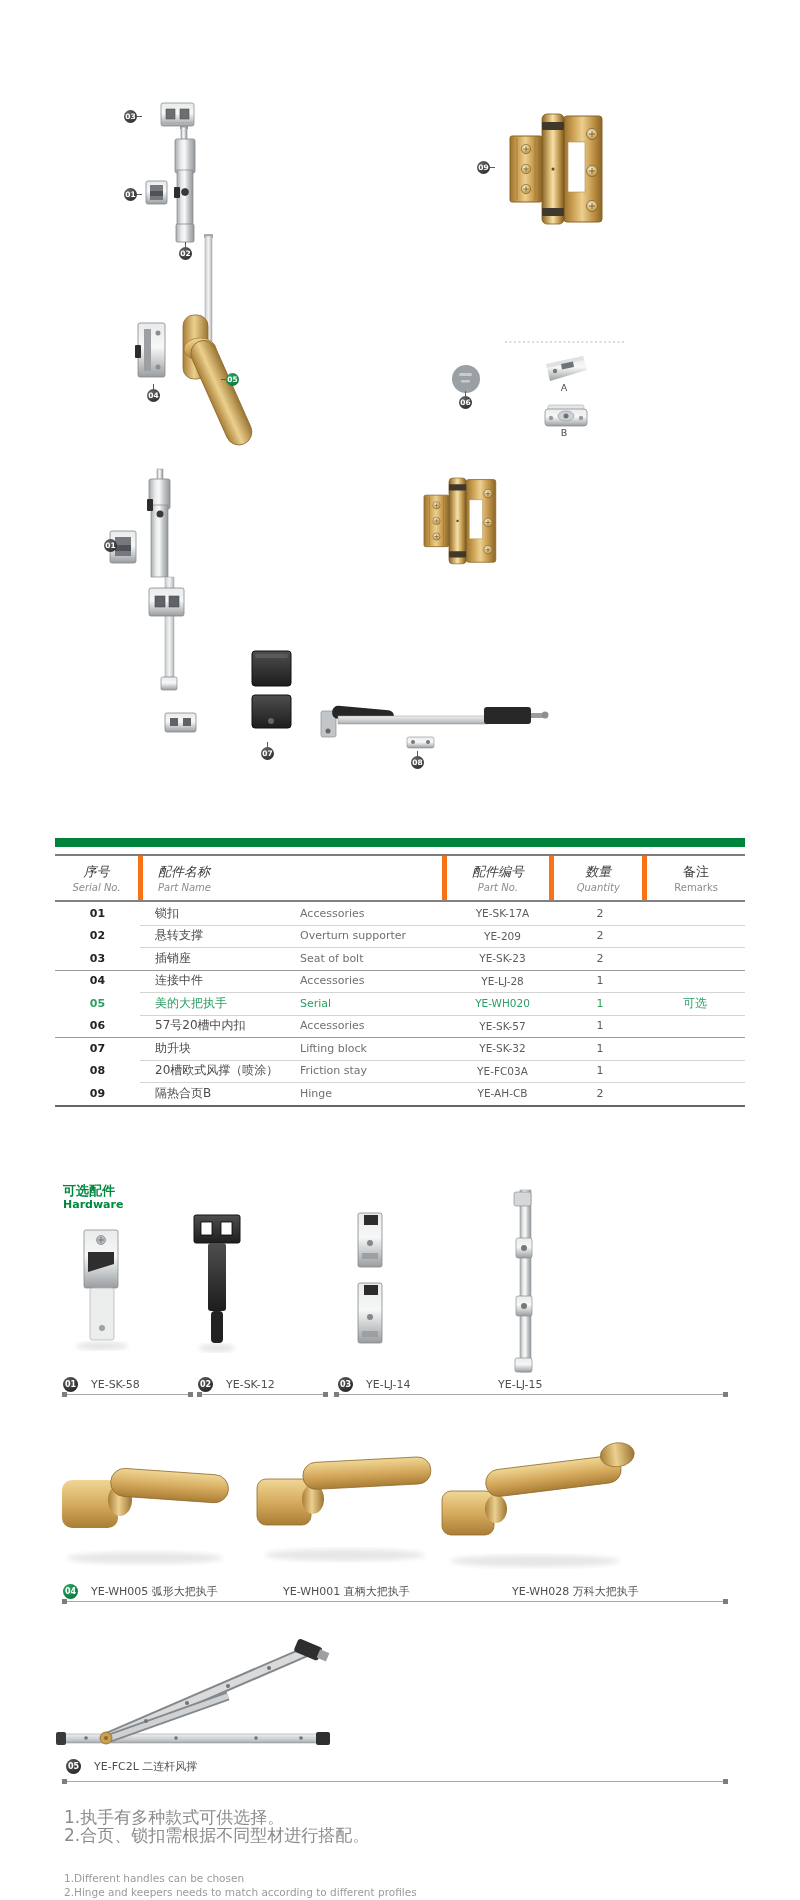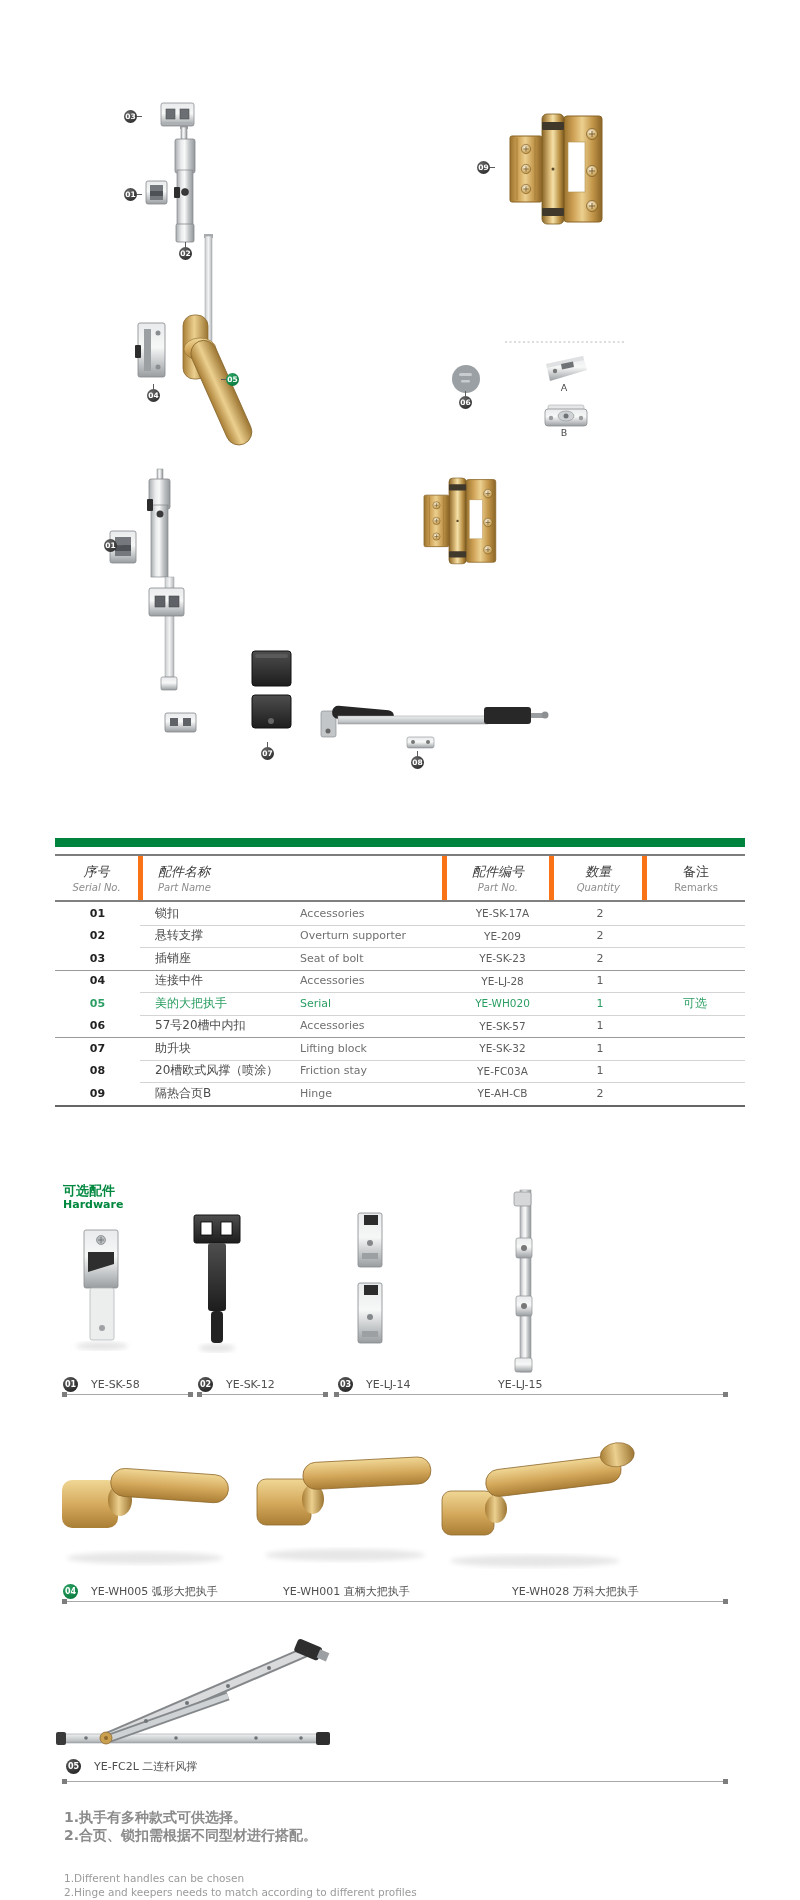--- a/index.html
+++ b/index.html
@@ -54,21 +54,21 @@
              color:#fff;font-size:8px;font-weight:bold;line-height:15px;text-align:center;margin-right:13px;}
   .lbl-badge.green{background:radial-gradient(circle at 35% 30%,#2ca465,#006e33);}
   .lbl-text{font-size:11px;color:#4f4f4f;white-space:nowrap;}
   .uline{position:absolute;height:1px;background:#a8a8a8;}
   .uline::before,.uline::after{content:'';position:absolute;top:-2px;width:5px;height:5px;background:#7d7d7d;}
   .uline::before{left:-1px;}
   .uline::after{right:-1px;}
 
   
   .notes{position:absolute;left:64px;top:1808px;}
-  .note-cn{font-size:14px;color:#8b8b8b;line-height:18px;font-weight:bold;}
+  .note-cn{font-size:17px;color:#8b8b8b;line-height:18px;}
   .note-en{font-size:10.5px;color:#9b9b9b;line-height:13.5px;margin-top:28px;}
 </style>
 </head>
 <body>
 
 <div class="page">
 
   <svg class="abs" style="left:0;top:0" width="800" height="800" viewBox="0 0 800 800">
     <defs>
       <linearGradient id="chromeV" x1="0" y1="0" x2="1" y2="0">

